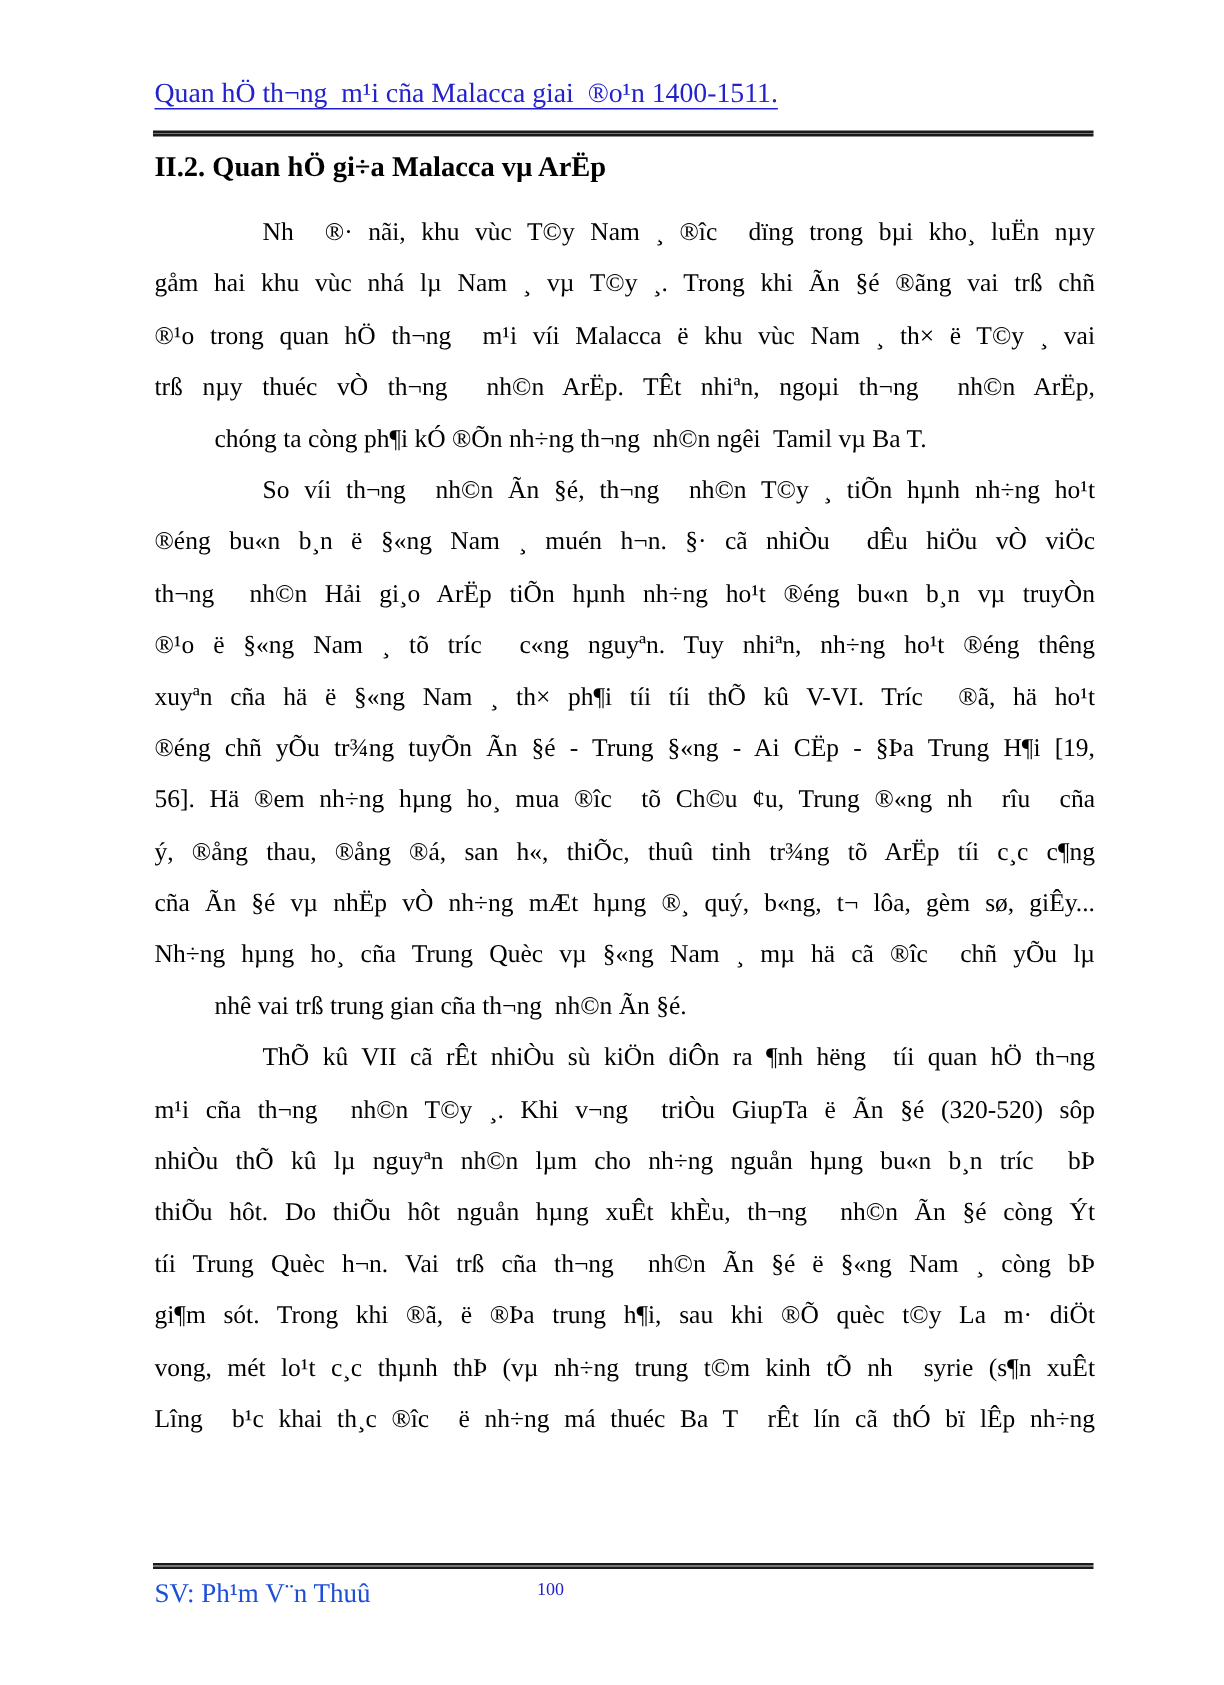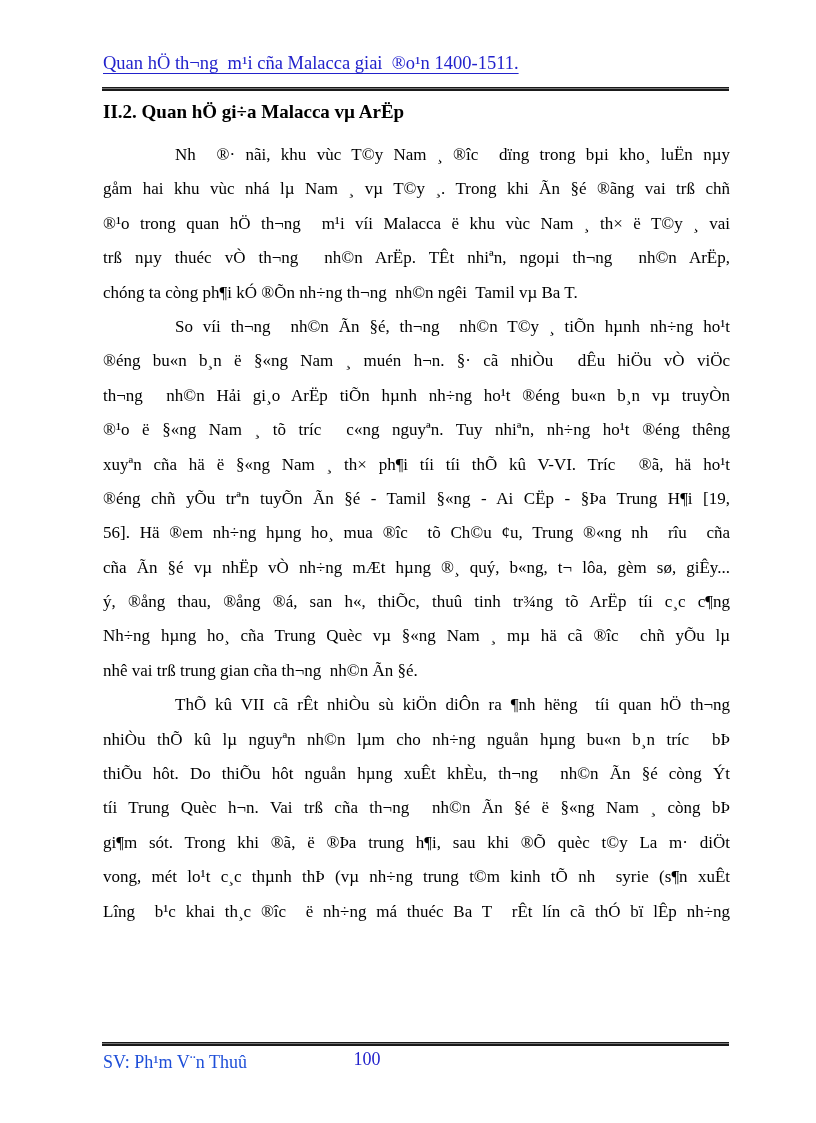--- a/index.html
+++ b/index.html
@@ -57,21 +57,21 @@
   .line {
     height: 34.4px;
     line-height: 34.4px;
     text-align: justify;
     text-align-last: justify;
     text-justify: inter-word;
     white-space: normal;
     overflow: hidden;
   }
   .line.indent { text-indent: 72px; }
-  .line.endpara { text-align-last: left; }
+  .line.endpara { text-align-last: left; margin-left: 40px; }
   .footer-rule {
     position: absolute;
     left: 102px;
     top: 1042px;
     width: 627px;
     height: 4px;
     background: linear-gradient(#1a1a1a 0 1.5px, #777 1.5px 2.5px, #1a1a1a 2.5px 4px);
   }
   .footer-author {
     position: absolute;
@@ -81,21 +81,21 @@
     line-height: 24px;
     color: #1d4ed8;
     white-space: nowrap;
   }
   .footer-page-number {
     position: absolute;
     left: 330px;
     top: 1047px;
     width: 74px;
     text-align: center;
-    font-size: 18px;
+    font-size: 12px;
     line-height: 24px;
     color: #2222cc;
   }
 </style>
 </head>
 <body>
 
 <div class="page">
 
   <div class="header-title">Quan hÖ th¬ng&nbsp; m¹i cña Malacca giai&nbsp; ®o¹n 1400-1511.</div>
@@ -108,27 +108,28 @@
       <div class="line indent">Nh&nbsp; ®· nãi, khu vùc T©y Nam ¸ ®îc&nbsp; dïng trong bµi kho¸ luËn nµy</div>
       <div class="line">gåm hai khu vùc nhá lµ Nam ¸ vµ T©y ¸. Trong khi Ãn §é ®ãng vai trß chñ</div>
       <div class="line">®¹o trong quan hÖ th¬ng&nbsp; m¹i víi Malacca ë khu vùc Nam ¸ th× ë T©y ¸ vai</div>
       <div class="line">trß nµy thuéc vÒ th¬ng&nbsp; nh©n ArËp. TÊt nhiªn, ngoµi th¬ng&nbsp; nh©n ArËp,</div>
       <div class="line endpara">chóng ta còng ph¶i kÓ ®Õn nh÷ng th¬ng&nbsp; nh©n ngêi&nbsp; Tamil vµ Ba T.</div>
       <div class="line indent">So víi th¬ng&nbsp; nh©n Ãn §é, th¬ng&nbsp; nh©n T©y ¸ tiÕn hµnh nh÷ng ho¹t</div>
       <div class="line">®éng bu«n b¸n ë §«ng Nam ¸ muén h¬n. §· cã nhiÒu&nbsp; dÊu hiÖu vÒ viÖc</div>
       <div class="line">th¬ng&nbsp; nh©n Hải gi¸o ArËp tiÕn hµnh nh÷ng ho¹t ®éng bu«n b¸n vµ truyÒn</div>
       <div class="line">®¹o ë §«ng Nam ¸ tõ tríc&nbsp; c«ng nguyªn. Tuy nhiªn, nh÷ng ho¹t ®éng thêng</div>
       <div class="line">xuyªn cña hä ë §«ng Nam ¸ th× ph¶i tíi tíi thÕ kû V-VI. Tríc&nbsp; ®ã, hä ho¹t</div>
-      <div class="line">®éng chñ yÕu trªn tuyÕn Ãn §é - Tamil §«ng - Ai CËp - §Þa Trung H¶i [19,</div>
+      <div class="line">®éng chñ yÕu tr¾ng tuyÕn Ãn §é - Trung §«ng - Ai CËp - §Þa Trung H¶i [19,</div>
       <div class="line">56]. Hä ®em nh÷ng hµng ho¸ mua ®îc&nbsp; tõ Ch©u ¢u, Trung ®«ng nh&nbsp; rîu&nbsp; cña</div>
+      <div class="line">ý, ®ång thau, ®ång ®á, san h«, thiÕc, thuû tinh tr¾ng tõ ArËp tíi c¸c c¶ng</div>
       <div class="line">cña Ãn §é vµ nhËp vÒ nh÷ng mÆt hµng ®¸ quý, b«ng, t¬ lôa, gèm sø, giÊy...</div>
-      <div class="line">ý, ®ång thau, ®ång ®á, san h«, thiÕc, thuû tinh tr¾ng tõ ArËp tíi c¸c c¶ng</div>
       <div class="line">Nh÷ng hµng ho¸ cña Trung Quèc vµ §«ng Nam ¸ mµ hä cã ®îc&nbsp; chñ yÕu lµ</div>
       <div class="line endpara">nhê vai trß trung gian cña th¬ng&nbsp; nh©n Ãn §é.</div>
       <div class="line indent">ThÕ kû VII cã rÊt nhiÒu sù kiÖn diÔn ra ¶nh hëng&nbsp; tíi quan hÖ th¬ng</div>
+      <div class="line">m¹i cña th¬ng&nbsp; nh©n T©y ¸. Khi v¬ng&nbsp; triÒu GiupTa ë Ãn §é (320-520) sôp</div>
       <div class="line">nhiÒu thÕ kû lµ nguyªn nh©n lµm cho nh÷ng nguån hµng bu«n b¸n tríc&nbsp; bÞ</div>
       <div class="line">thiÕu hôt. Do thiÕu hôt nguån hµng xuÊt khÈu, th¬ng&nbsp; nh©n Ãn §é còng Ýt</div>
       <div class="line">tíi Trung Quèc h¬n. Vai trß cña th¬ng&nbsp; nh©n Ãn §é ë §«ng Nam ¸ còng bÞ</div>
       <div class="line">gi¶m sót. Trong khi ®ã, ë ®Þa trung h¶i, sau khi ®Õ quèc t©y La m· diÖt</div>
       <div class="line">vong, mét lo¹t c¸c thµnh thÞ (vµ nh÷ng trung t©m kinh tÕ nh&nbsp; syrie (s¶n xuÊt</div>
       <div class="line">Lîng&nbsp; b¹c khai th¸c ®îc&nbsp; ë nh÷ng má thuéc Ba T&nbsp; rÊt lín cã thÓ bï lÊp nh÷ng</div>
     </div>
 
   <div class="footer-rule"></div>
 

